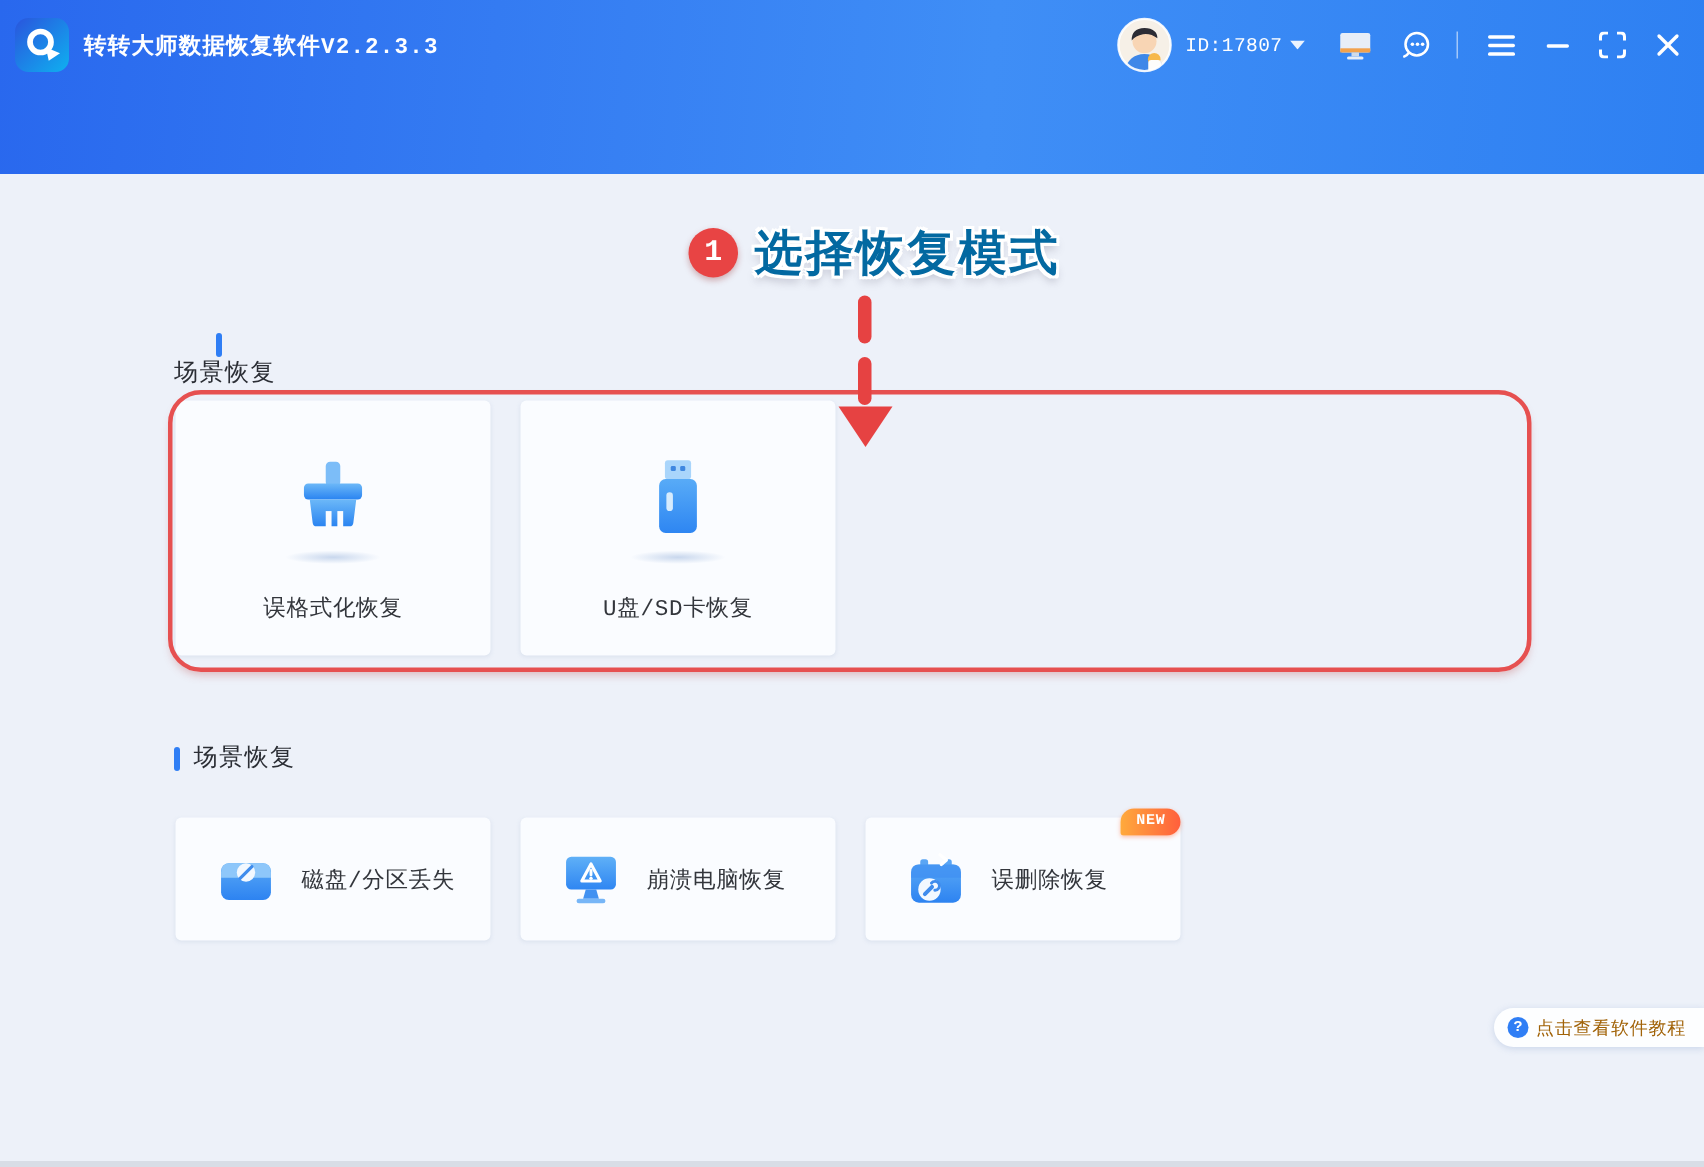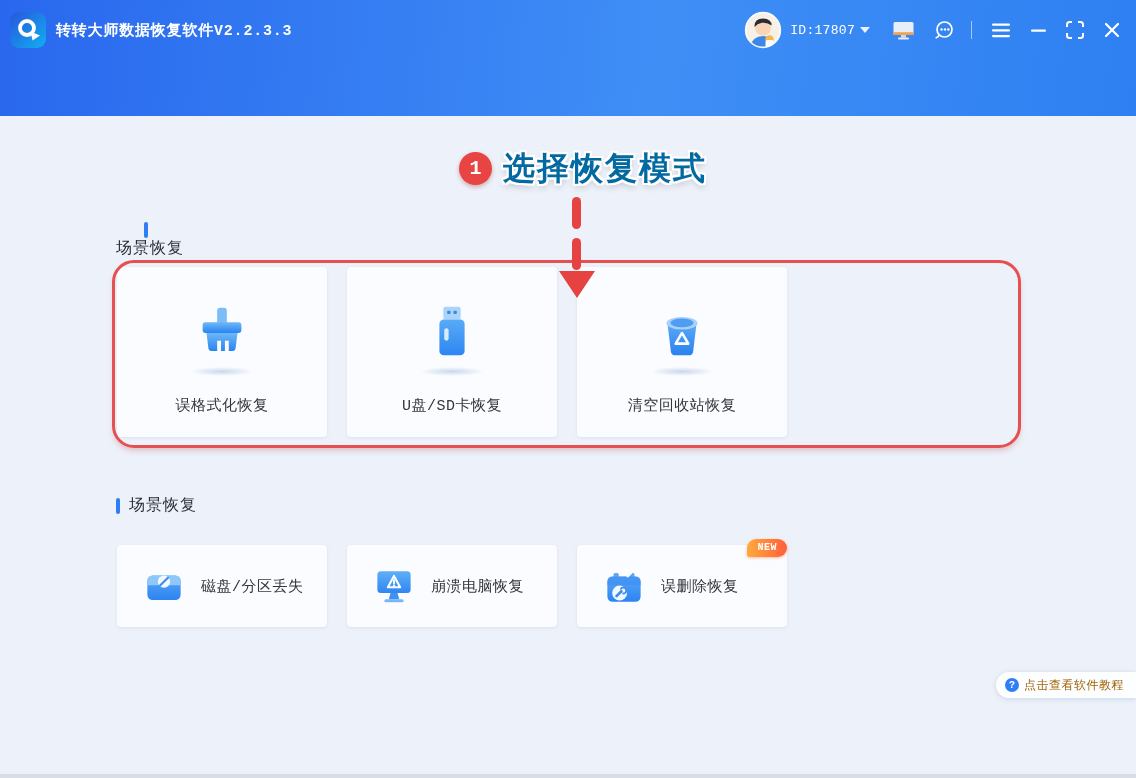--- a/index.html
+++ b/index.html
@@ -240,38 +240,20 @@
           <rect x="27" y="10" width="3.5" height="3.5" rx="1" fill="#3f87e0"></rect>
           <rect x="33.5" y="10" width="3.5" height="3.5" rx="1" fill="#3f87e0"></rect>
           <rect x="19" y="19" width="26" height="37" rx="4.5" fill="url(#gC)"></rect>
           <rect x="24" y="28" width="4.5" height="13" rx="2.2" fill="#d6ebfd"></rect>
         </svg>
       </span>
       <span class="icon-shadow"></span>
       <span class="card-label">U盘/SD卡恢复</span>
     </div>
 
-    <div class="card card-lg">
-      <span class="big-icon">
-        <svg width="62" height="62" viewBox="0 0 64 64">
-          <defs>
-              <linearGradient id="gD" x1="0" y1="0" x2="0" y2="1">
-            <stop offset="0" stop-color="#5aa9f6"></stop>
-                <stop offset="1" stop-color="#2b82f0"></stop>
-              </linearGradient>
-            </defs>
-          <path d="M17 23 L20.5 52 Q21 56 25.5 56 H38.5 Q43 56 43.5 52 L47 23 Z" fill="url(#gD)"></path>
-          <ellipse cx="32" cy="23" rx="16" ry="6.5" fill="#a6d2fa"></ellipse>
-          <ellipse cx="32" cy="22.5" rx="12" ry="4.5" fill="#4f9df3"></ellipse>
-          <path d="M32 33 L38.5 44 H25.5 Z" fill="none" stroke="#fff" stroke-width="2.6" stroke-linejoin="round"></path>
-        </svg>
-      </span>
-      <span class="icon-shadow"></span>
-      <span class="card-label">清空回收站恢复</span>
-    </div>
   </div>
 
   <div class="highlight-rect"></div>
 
   <div class="section-header s2">
     <span class="accent-bar"></span>
     <span class="section-title">场景恢复</span>
   </div>
 
   <div class="row row2">

